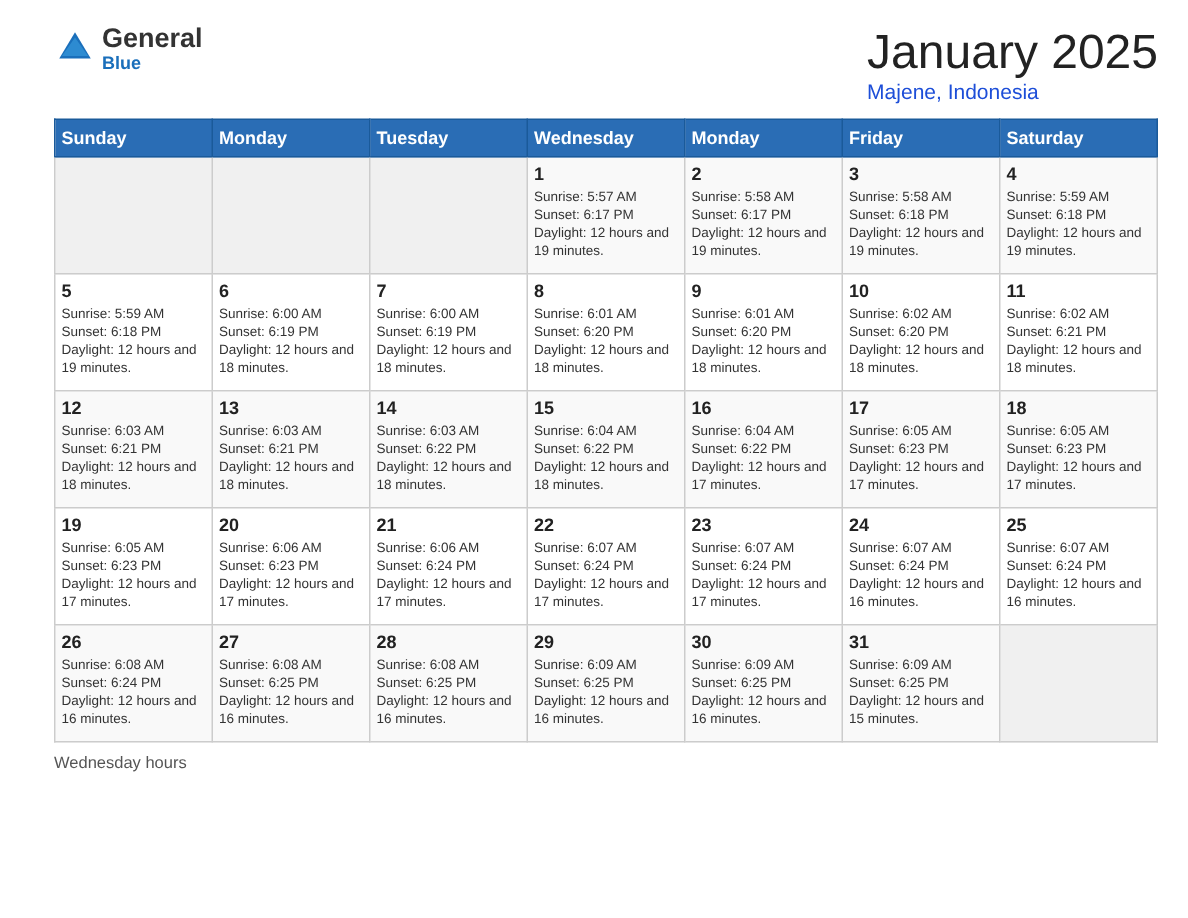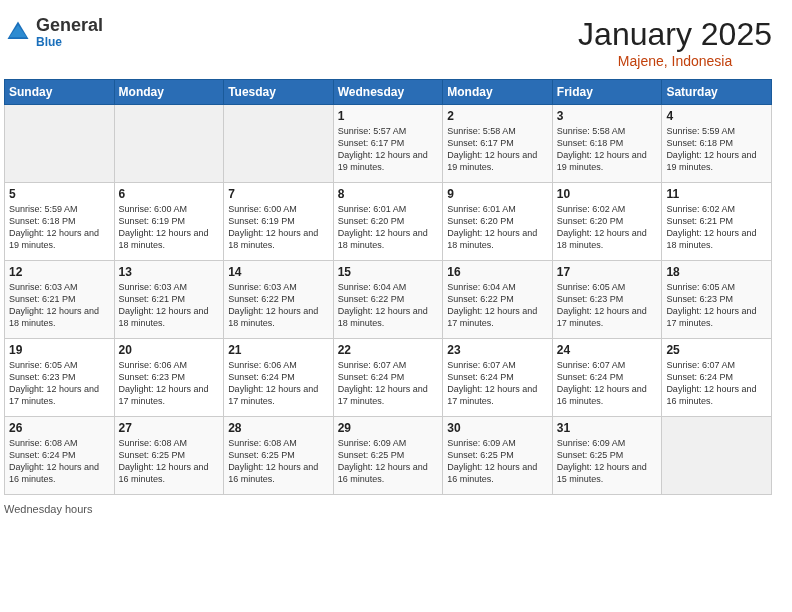--- a/index.html
+++ b/index.html
@@ -6,21 +6,21 @@
     body {
       font-family: Arial, sans-serif;
       background: #fff;
       width: 792px;
       height: 612px;
       overflow: hidden;
     }
     .page {
       width: 792px;
       height: 472px;
-      padding: 16px 20px 16px 4px;
+      padding: 16px 20px 16px 36px;
       display: flex;
       flex-direction: column;
     }
     .header {
       display: flex;
       justify-content: space-between;
       align-items: flex-start;
       margin-bottom: 10px;
     }
     .logo {
@@ -41,30 +41,30 @@
       font-size: 12px;
       font-weight: bold;
       color: #1a6fbb;
     }
     .logo-icon {
       width: 28px;
       height: 28px;
       margin-right: 4px;
     }
     .title-block {
-      text-align: center;
+      text-align: left;
     }
     .month-title {
       font-size: 32px;
       font-weight: normal;
       color: #222;
     }
     .location {
       font-size: 14px;
-      color: #c2410c;
+      color: #1d4ed8;
     }
     .calendar {
       flex: 1;
       border: 1px solid #ccc;
       border-collapse: collapse;
       width: 100%;
       table-layout: fixed;
     }
     .calendar th {
       background: #2a6db5;

